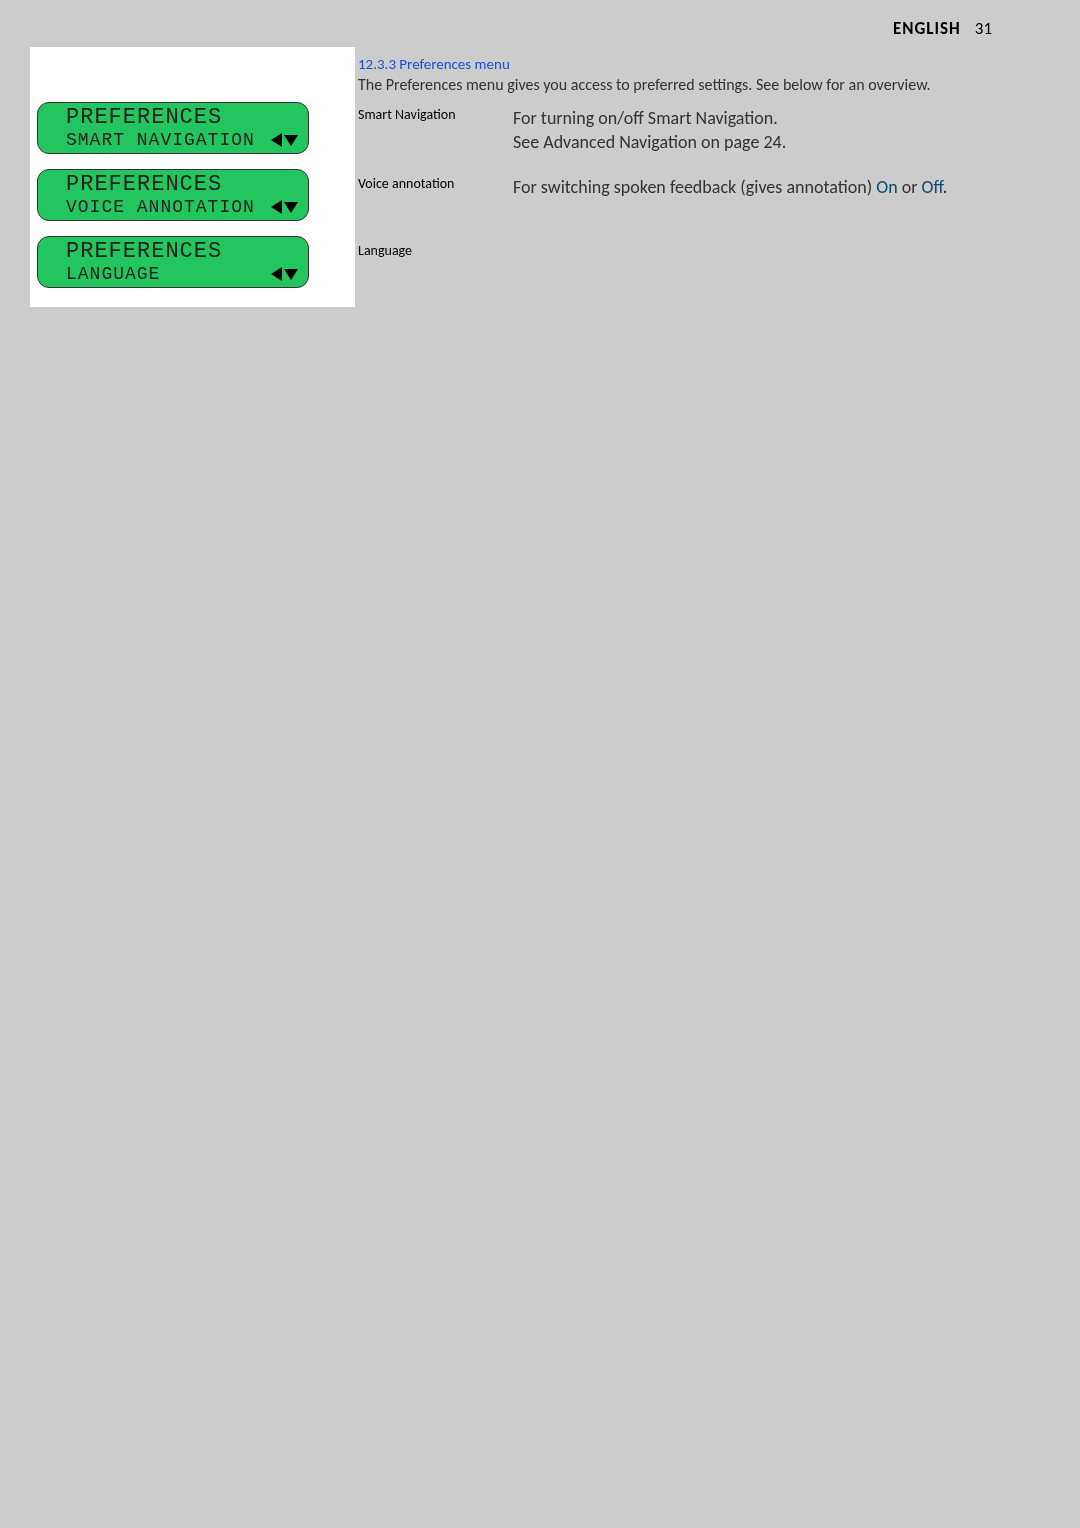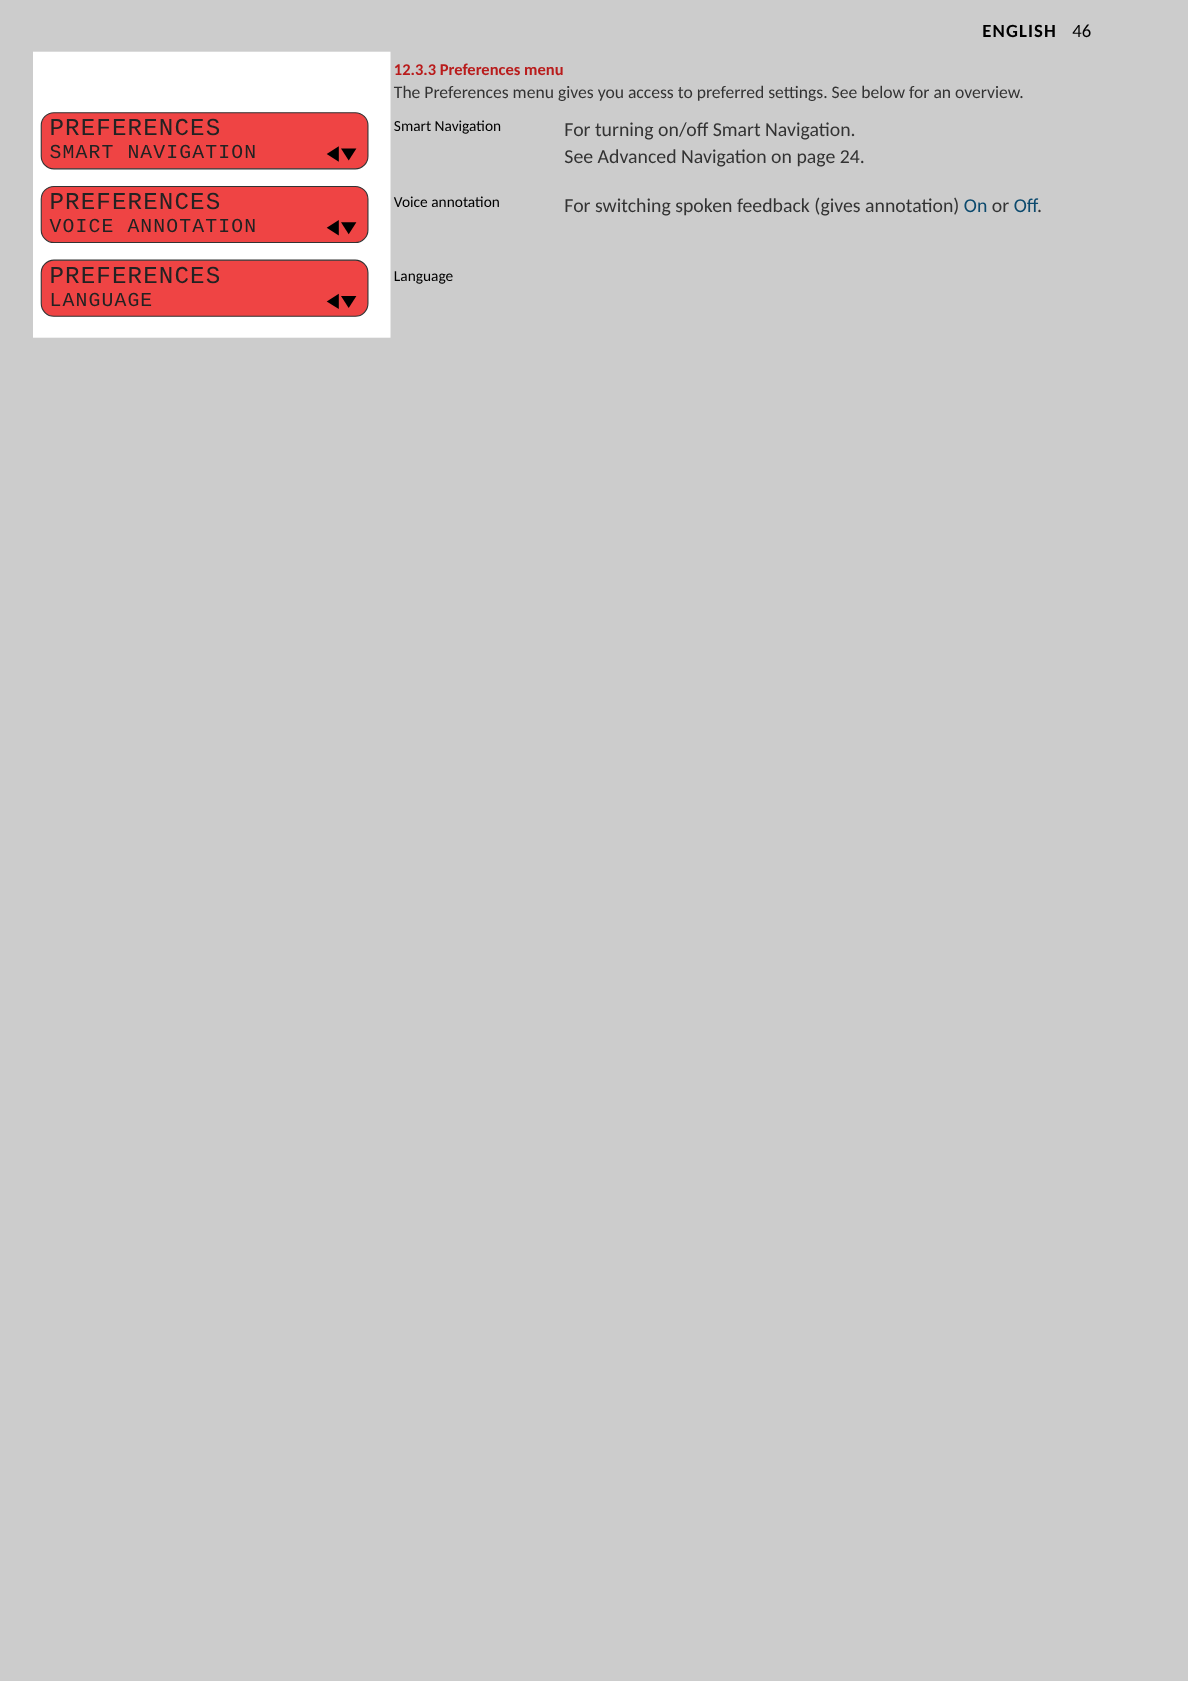--- a/index.html
+++ b/index.html
@@ -44,40 +44,40 @@
       top: 47px;
       left: 30px;
       width: 325px;
       height: 260px;
       background: #ffffff;
     }
     .section-title {
       position: absolute;
       top: 55px;
       left: 358px;
-      font-weight: bold;
+      font-weight: normal;
       font-size: 15px;
-      color: #b91c1c;
+      color: #1d4ed8;
     }
     .section-intro {
       position: absolute;
       top: 75px;
       left: 358px;
       font-size: 16px;
       color: #333;
     }
     .lcd-container {
       position: absolute;
       left: 37px;
-      width: 298px;
+      width: 272px;
       height: 52px;
       border: 1.5px solid #333;
       border-radius: 12px;
-      background: #ef4444;
-      padding: 4px 10px 4px 7px;
+      background: #22c55e;
+      padding: 4px 10px 4px 28px;
       display: flex;
       flex-direction: column;
       justify-content: center;
     }
     .lcd-1 { top: 102px; }
     .lcd-2 { top: 169px; }
     .lcd-3 { top: 236px; }
     .lcd-big {
       font-family: "Courier New", monospace;
       font-size: 22px;
@@ -145,21 +145,21 @@
       color: #0c4a6e;
     }
   </style>
 </head>
 <body>
 
 <div class="page">
 
   <div class="header">
     <span class="header-lang">ENGLISH</span>
-    <span class="header-page">46</span>
+    <span class="header-page">31</span>
   </div>
 
   <div class="content-bg"></div>
 
   <div class="section-title">12.3.3 Preferences menu</div>
   <div class="section-intro">The Preferences menu gives you access to preferred settings. See below for an overview.</div>
 
   <div class="lcd-container lcd-1">
     <div class="lcd-big">PREFERENCES</div>
     <div class="lcd-row2">

